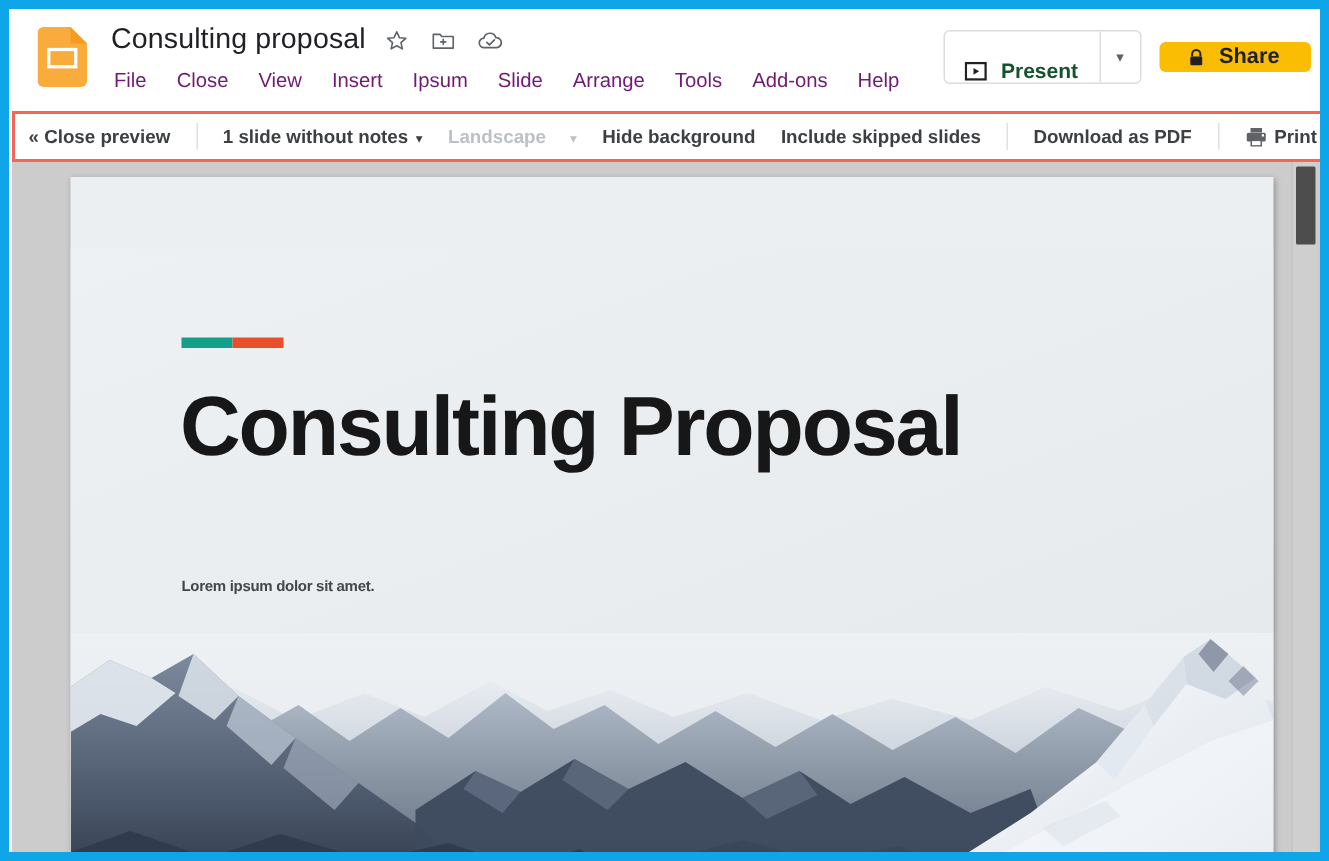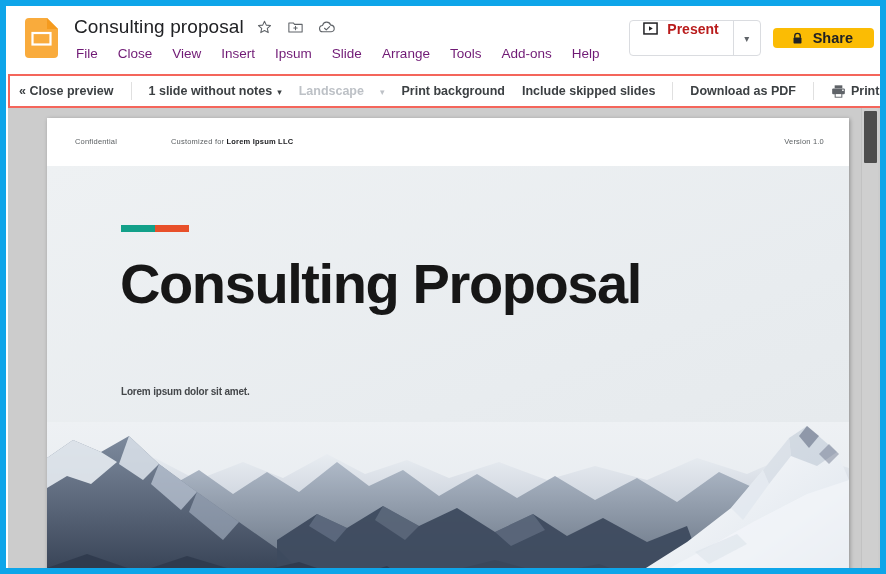--- a/index.html
+++ b/index.html
@@ -50,23 +50,23 @@
     position: absolute; right: 16px; top: 14px;
     display: flex; align-items: center; gap: 12px;
   }
   .present-group {
     display: flex; align-items: stretch;
     height: 36px;
     border: 1px solid #dadce0; border-radius: 4px;
     background: #fff; overflow: hidden;
   }
   .present-btn {
-    display: flex; align-items: flex-start; gap: 9px;
+    display: flex; align-items: flex-end; gap: 9px;
     padding: 0 14px 0 13px; cursor: pointer;
-    font-size: 14px; color: #b91c1c; font-weight: bold;
+    font-size: 14px; color: #14532d; font-weight: bold;
   }
   .present-caret {
     width: 27px; display: flex; align-items: center; justify-content: center;
     border-left: 1px solid #dadce0; cursor: pointer;
   }
   .share-btn {
     height: 20px; border-radius: 4px;
     background: #fbbc04;
     display: flex; align-items: center; gap: 9px;
     padding: 0 21px 0 18px; cursor: pointer;
@@ -264,21 +264,21 @@
       <div class="pv-item pv-pad-l pv-pad-r">
         <span>1 slide without notes</span>
         <span class="caret-gl">▾</span>
       </div>
 
       <div class="pv-item disabled pv-pad-r">
         <span>Landscape</span>
         <span class="caret-gl">▾</span>
       </div>
 
-      <div class="pv-item pv-pad-r">Print background</div>
+      <div class="pv-item pv-pad-r">Hide background</div>
       <div class="pv-item pv-pad-r">Include skipped slides</div>
 
       <div class="pv-sep"></div>
       <div class="pv-item pv-pad-l pv-pad-r">Download as PDF</div>
 
       <div class="pv-sep"></div>
       <div class="pv-item pv-pad-l">
         <svg viewBox="0 0 18 18" width="15" height="15" aria-hidden="true">
           <rect x="4.4" y="1.6" width="9.2" height="3.6" fill="#5f6368"></rect>
           <rect x="1.4" y="5.3" width="15.2" height="7" rx="1.2" fill="#5f6368"></rect>
@@ -287,27 +287,20 @@
           <rect x="13.4" y="6.6" width="1.8" height="1.8" fill="#ffffff"></rect>
         </svg>
         <span>Print</span>
       </div>
     </div>
   </div>
 
   <div class="stage">
     <div class="slide">
 
-      <div class="slide-header">
-        <div class="sh-confidential">Confidential</div>
-        <div class="sh-customized">
-          <span>Customized for </span><b>Lorem Ipsum LLC</b>
-        </div>
-        <div class="sh-version">Version 1.0</div>
-      </div>
 
       <div class="slide-body">
 
         <div class="accent-bars">
           <div class="accent-teal"></div>
           <div class="accent-orange"></div>
         </div>
 
         <div class="slide-title">Consulting Proposal</div>
         <div class="slide-subtitle">Lorem ipsum dolor sit amet.</div>

